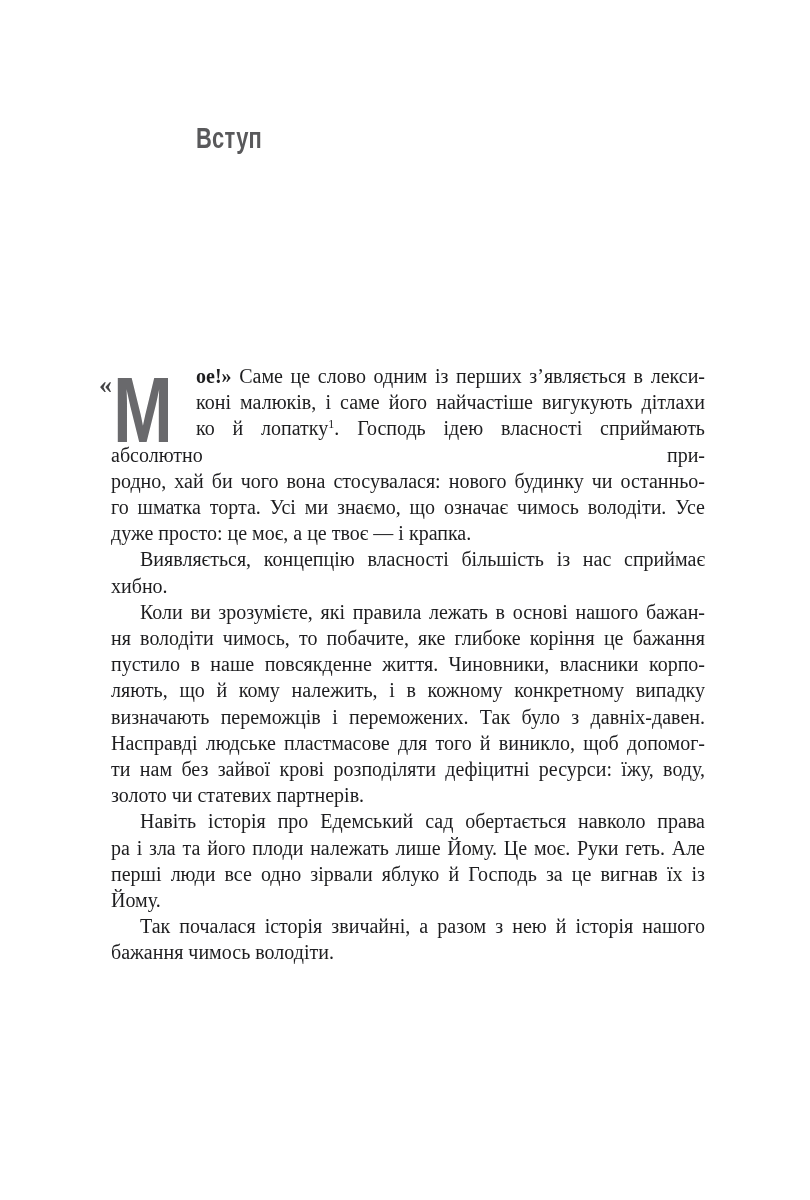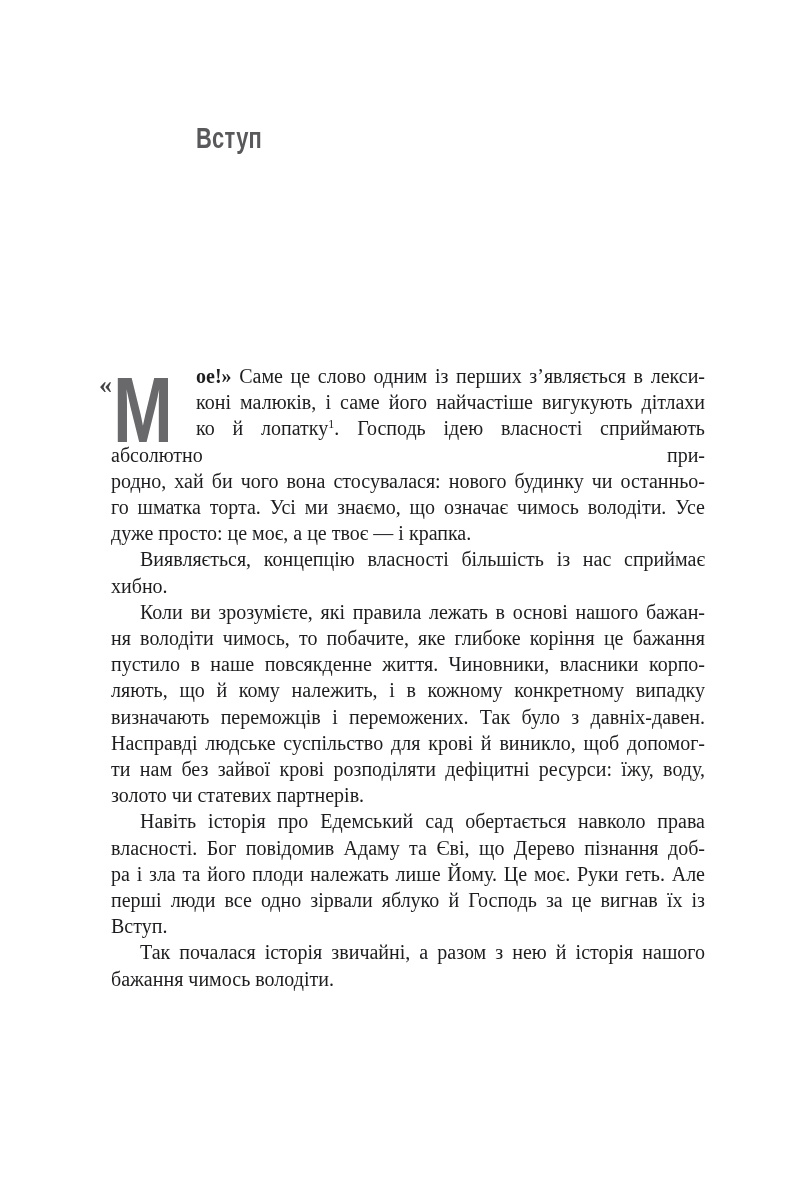--- a/index.html
+++ b/index.html
@@ -99,29 +99,28 @@
       <div class="para">
         <div class="line indent"><span class="seg-normal">Виявляється, концепцію власності більшість із нас сприймає</span></div>
         <div class="line final"><span class="seg-normal">хибно.</span></div>
       </div>
       <div class="para">
         <div class="line indent"><span class="seg-normal">Коли ви зрозумієте, які правила лежать в основі нашого бажан-</span></div>
         <div class="line"><span class="seg-normal">ня володіти чимось, то побачите, яке глибоке коріння це бажання</span></div>
         <div class="line"><span class="seg-normal">пустило в наше повсякденне життя. Чиновники, власники корпо-</span></div>
         <div class="line"><span class="seg-normal">ляють, що й кому належить, і в кожному конкретному випадку</span></div>
         <div class="line"><span class="seg-normal">визначають переможців і переможених. Так було з давніх-давен.</span></div>
-        <div class="line"><span class="seg-normal">Насправді людське суспільство для крові й виникло, щоб допомог-</span></div>
+        <div class="line"><span class="seg-normal">Насправді людське пластмасове для того й виникло, щоб допомог-</span></div>
         <div class="line"><span class="seg-normal">ти нам без зайвої крові розподіляти дефіцитні ресурси: їжу, воду,</span></div>
         <div class="line final"><span class="seg-normal">золото чи статевих партнерів.</span></div>
       </div>
       <div class="para">
         <div class="line indent"><span class="seg-normal">Навіть історія про Едемський сад обертається навколо права</span></div>
-        <div class="line"><span class="seg-normal">власності. Бог повідомив Адаму та Єві, що Дерево пізнання доб-</span></div>
         <div class="line"><span class="seg-normal">ра і зла та його плоди належать лише Йому. Це моє. Руки геть. Але</span></div>
         <div class="line"><span class="seg-normal">перші люди все одно зірвали яблуко й Господь за це вигнав їх із</span></div>
-        <div class="line final"><span class="seg-normal">Вступ.</span></div>
+        <div class="line final"><span class="seg-normal">Йому.</span></div>
       </div>
       <div class="para">
         <div class="line indent"><span class="seg-normal">Так почалася історія звичайні, а разом з нею й історія нашого</span></div>
         <div class="line final"><span class="seg-normal">бажання чимось володіти.</span></div>
       </div>
     </div>
 </div>
 
 </body></html>

